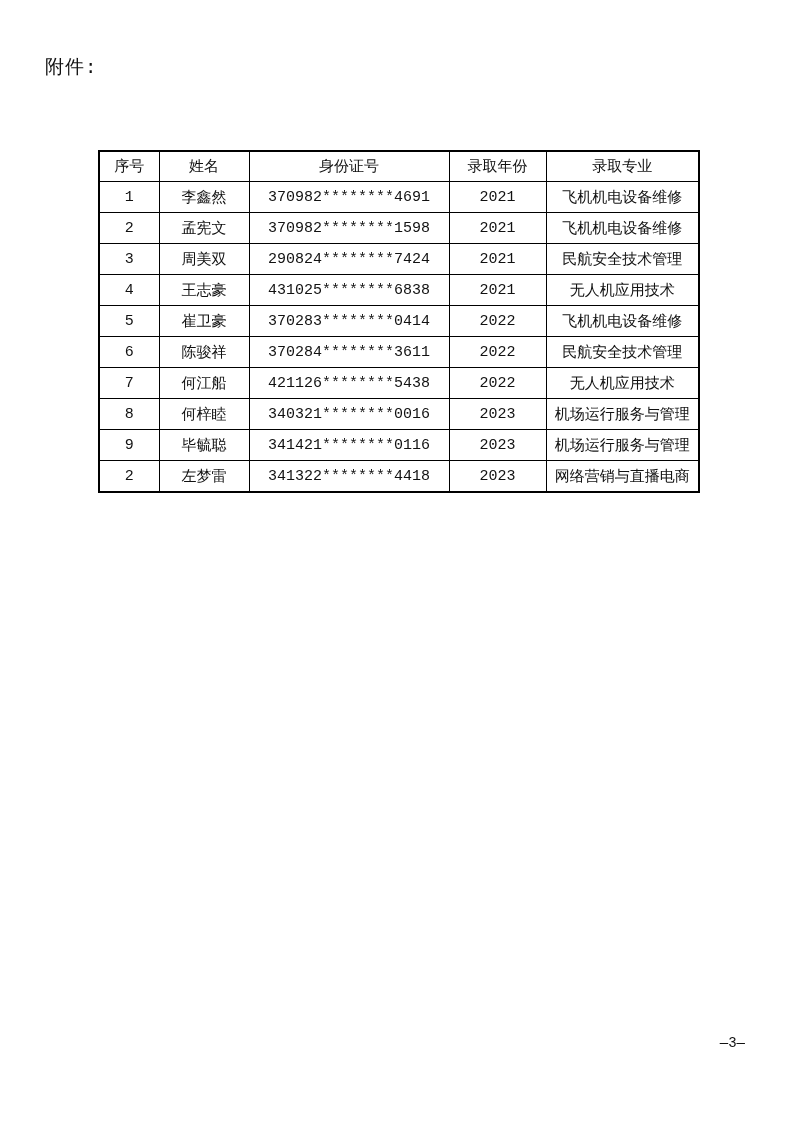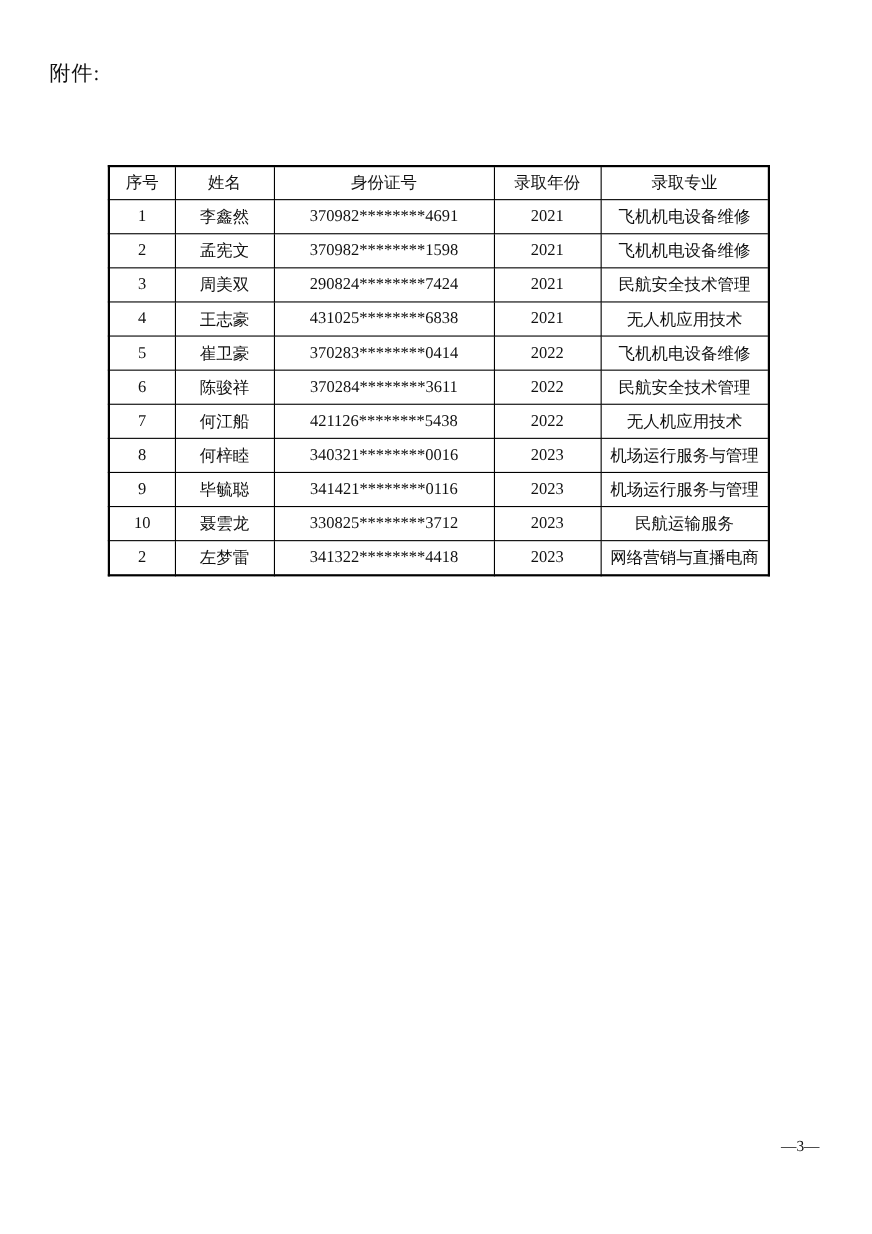--- a/index.html
+++ b/index.html
@@ -6,21 +6,21 @@
     margin: 0;
     padding: 0;
     background: #808080;
   }
   .page {
     position: relative;
     width: 793px;
     height: 1122px;
     margin: 0 auto;
     background: #ffffff;
-    font-family: Liberation Serif, serif;
+    font-family: Liberation Mono, monospace;
     color: #111111;
     overflow: hidden;
   }
   .attachment-label {
     position: absolute;
     left: 45px;
     top: 54px;
     font-size: 19px;
     letter-spacing: 1px;
   }
@@ -150,27 +150,20 @@
           <td>机场运行服务与管理</td>
         </tr>
         <tr>
           <td>9</td>
           <td>毕毓聪</td>
           <td>341421********0116</td>
           <td>2023</td>
           <td>机场运行服务与管理</td>
         </tr>
         <tr>
-          <td>10</td>
-          <td>聂雲龙</td>
-          <td>330825********3712</td>
-          <td>2023</td>
-          <td>民航运输服务</td>
-        </tr>
-        <tr>
           <td>2</td>
           <td>左梦雷</td>
           <td>341322********4418</td>
           <td>2023</td>
           <td>网络营销与直播电商</td>
         </tr>
       </tbody>
   </table>
 
   <div class="page-number">—3—</div>

